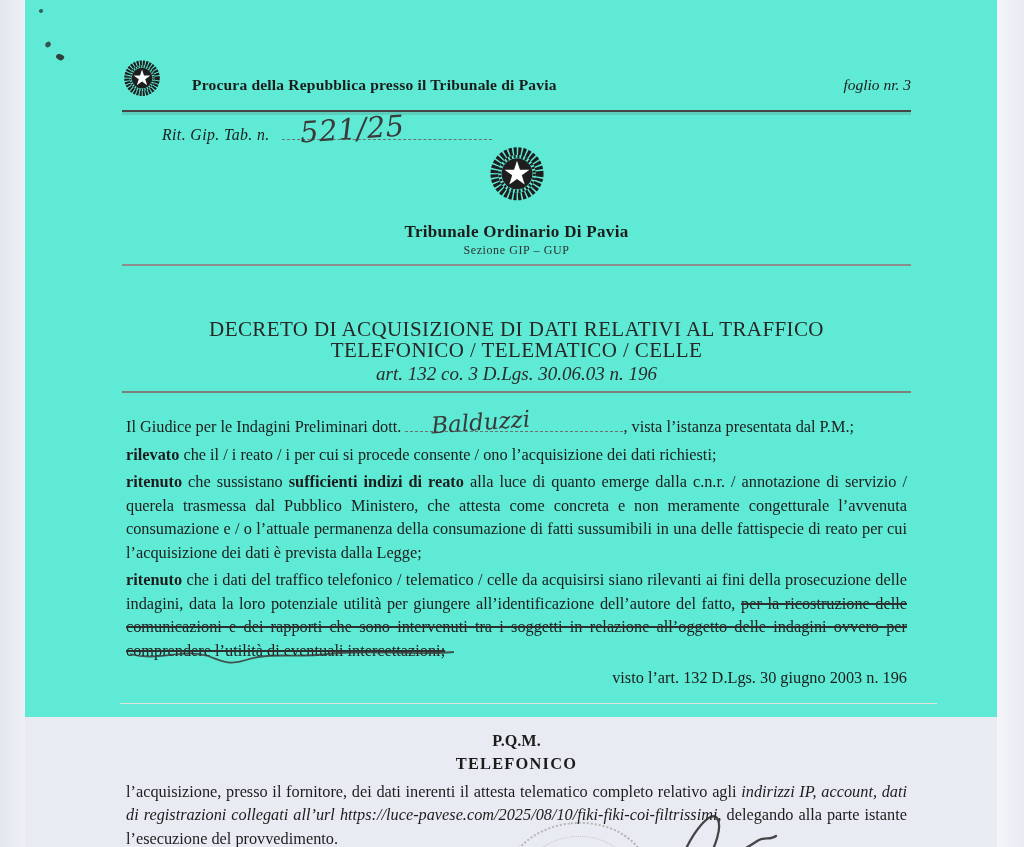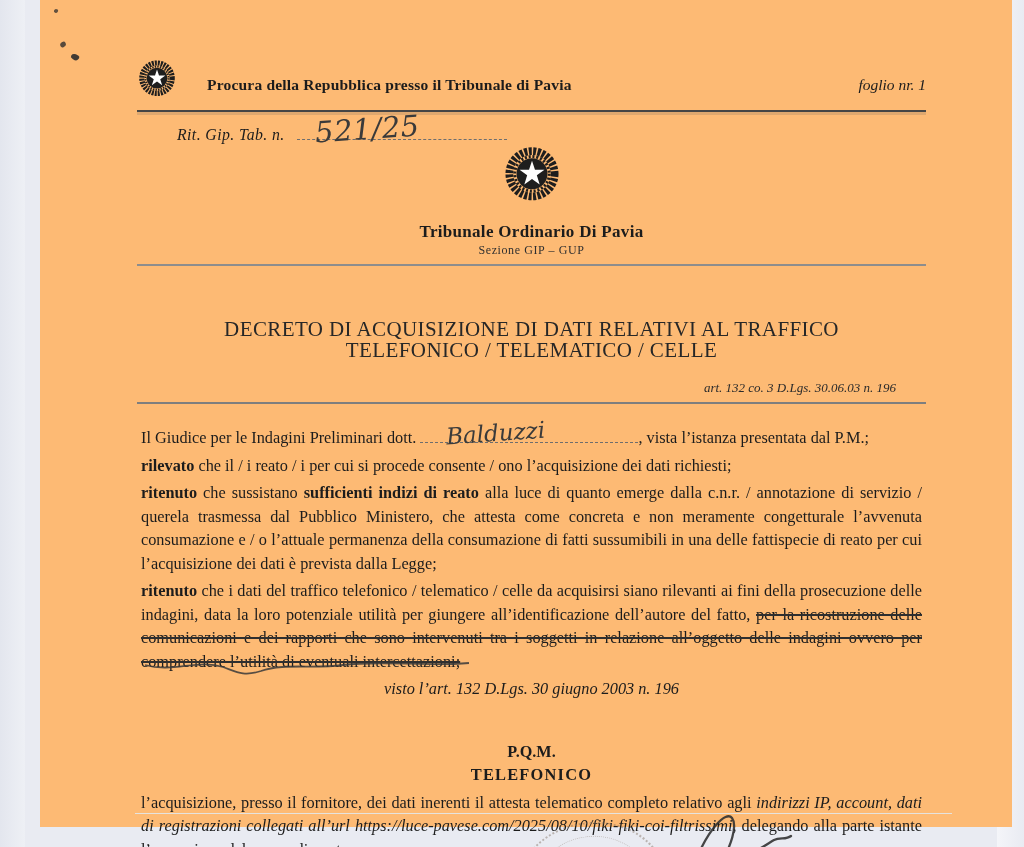--- a/index.html
+++ b/index.html
@@ -13,22 +13,22 @@
   }
   .edge-strip-left {
     position: absolute; left: 0; top: 0; width: 25px; height: 100%;
     background: linear-gradient(90deg, #e3e6ee, #eef0f5);
   }
   .edge-strip-right {
     position: absolute; right: 0; top: 0; width: 27px; height: 100%;
     background: linear-gradient(270deg, #e9ebf2, #f4f5f9);
   }
   .page {
-    position: absolute; left: 40px; top: 0; width: 972px; height: 827px;
-    background: #fdba74;
+    position: absolute; left: 25px; top: 0; width: 972px; height: 717px;
+    background: #5eead4;
   }
   .content {
     position: relative; height: 100%;
     padding: 56px 86px 0 97px;
     font-size: 16.3px;
   }
   
   .speck { position: absolute; background: #2e2e2e; border-radius: 60% 40% 55% 45%; }
   .speck1 { left: 14px; top: 9px;  width: 4px; height: 4px; opacity: .75; transform: rotate(20deg); }
   .speck2 { left: 20px; top: 42px; width: 6px; height: 5px; opacity: .8; transform: rotate(-30deg); }
@@ -70,32 +70,32 @@
 
   
   .decree-box {
     margin-top: 6px;
     border-top: 2px solid #8d8d8d;
     border-bottom: 2.5px solid #7e7e7e;
     padding: 5px 30px 6px;
     text-align: center;
   }
   .decree-title { font-size: 21px; line-height: 21px; letter-spacing: .4px; color: #272727; margin-top: 48px; }
-  .decree-ref { font-style: italic; font-size: 13px; margin-top: 19px; color: #2b2b2b; text-align: right; }
+  .decree-ref { font-style: italic; font-size: 19px; margin-top: 2px; color: #2b2b2b; }
 
   
   .bodytext { margin-top: 22px; text-align: justify; line-height: 23.5px; }
   .bodytext p { margin: 4px; }
   .b { font-weight: bold; }
   .i { font-style: italic; }
   .strike { text-decoration: line-through; text-decoration-thickness: 1.8px; text-decoration-color: #2f2f2f; }
   .para-strike-host { position: relative; }
   .pen-scribble { position: absolute; left: 2px; bottom: -8px; width: 330px; height: 26px; pointer-events: none; }
 
-  .visto-line { margin-top: 12px; text-align: center; font-style: italic; }
+  .visto-line { margin-top: 12px; text-align: right; }
   .pqm-block { text-align: center; font-weight: bold; margin-top: 4px; }
   .pqm-line { font-size: 16.2px; line-height: 22px; margin-top: 40px; }
   .autorizza-line { font-size: 16.4px; line-height: 24px; letter-spacing: 1.2px; }
 
   .dispositivo { margin-top: 16px; }
   .pavia-line { margin-top: 3px; text-align: left; }
 
   
   .faint-bottom-line { position: absolute; left: 95px; right: 60px; bottom: 13px; border-top: 1.5px solid #e5e3df; }
   .stamp {
@@ -125,21 +125,21 @@
     <div class="hdr">
       <svg class="hdr-emblem" viewBox="0 0 100 104">
         <g fill="none" stroke="#1e1e1e">
           <circle cx="50" cy="50" r="38" stroke-width="13" stroke-dasharray="5 2.5"></circle>
           <circle cx="50" cy="50" r="29" stroke-width="5" stroke-dasharray="3.5 3"></circle>
         </g>
         <circle cx="50" cy="50" r="26" fill="#1e1e1e"></circle>
         <polygon fill="#ffffff" points="50,28 55,43.1 70.9,43.2 58.1,52.6 62.9,67.8 50,58.5 37.1,67.8 41.9,52.6 29.1,43.2 45,43.1"></polygon>
       </svg>
       <div class="hdr-title">Procura della Repubblica presso il Tribunale di Pavia</div>
-      <div class="hdr-folio">foglio nr. 1</div>
+      <div class="hdr-folio">foglio nr. 3</div>
     </div>
 
     <div class="rit-line">
       <span>Rit. Gip. Tab. n.</span>
       <span class="blankline w210">
         <span class="handwrite">521/25</span>
       </span>
     </div>
 
     <svg class="center-emblem" viewBox="0 0 100 104">

